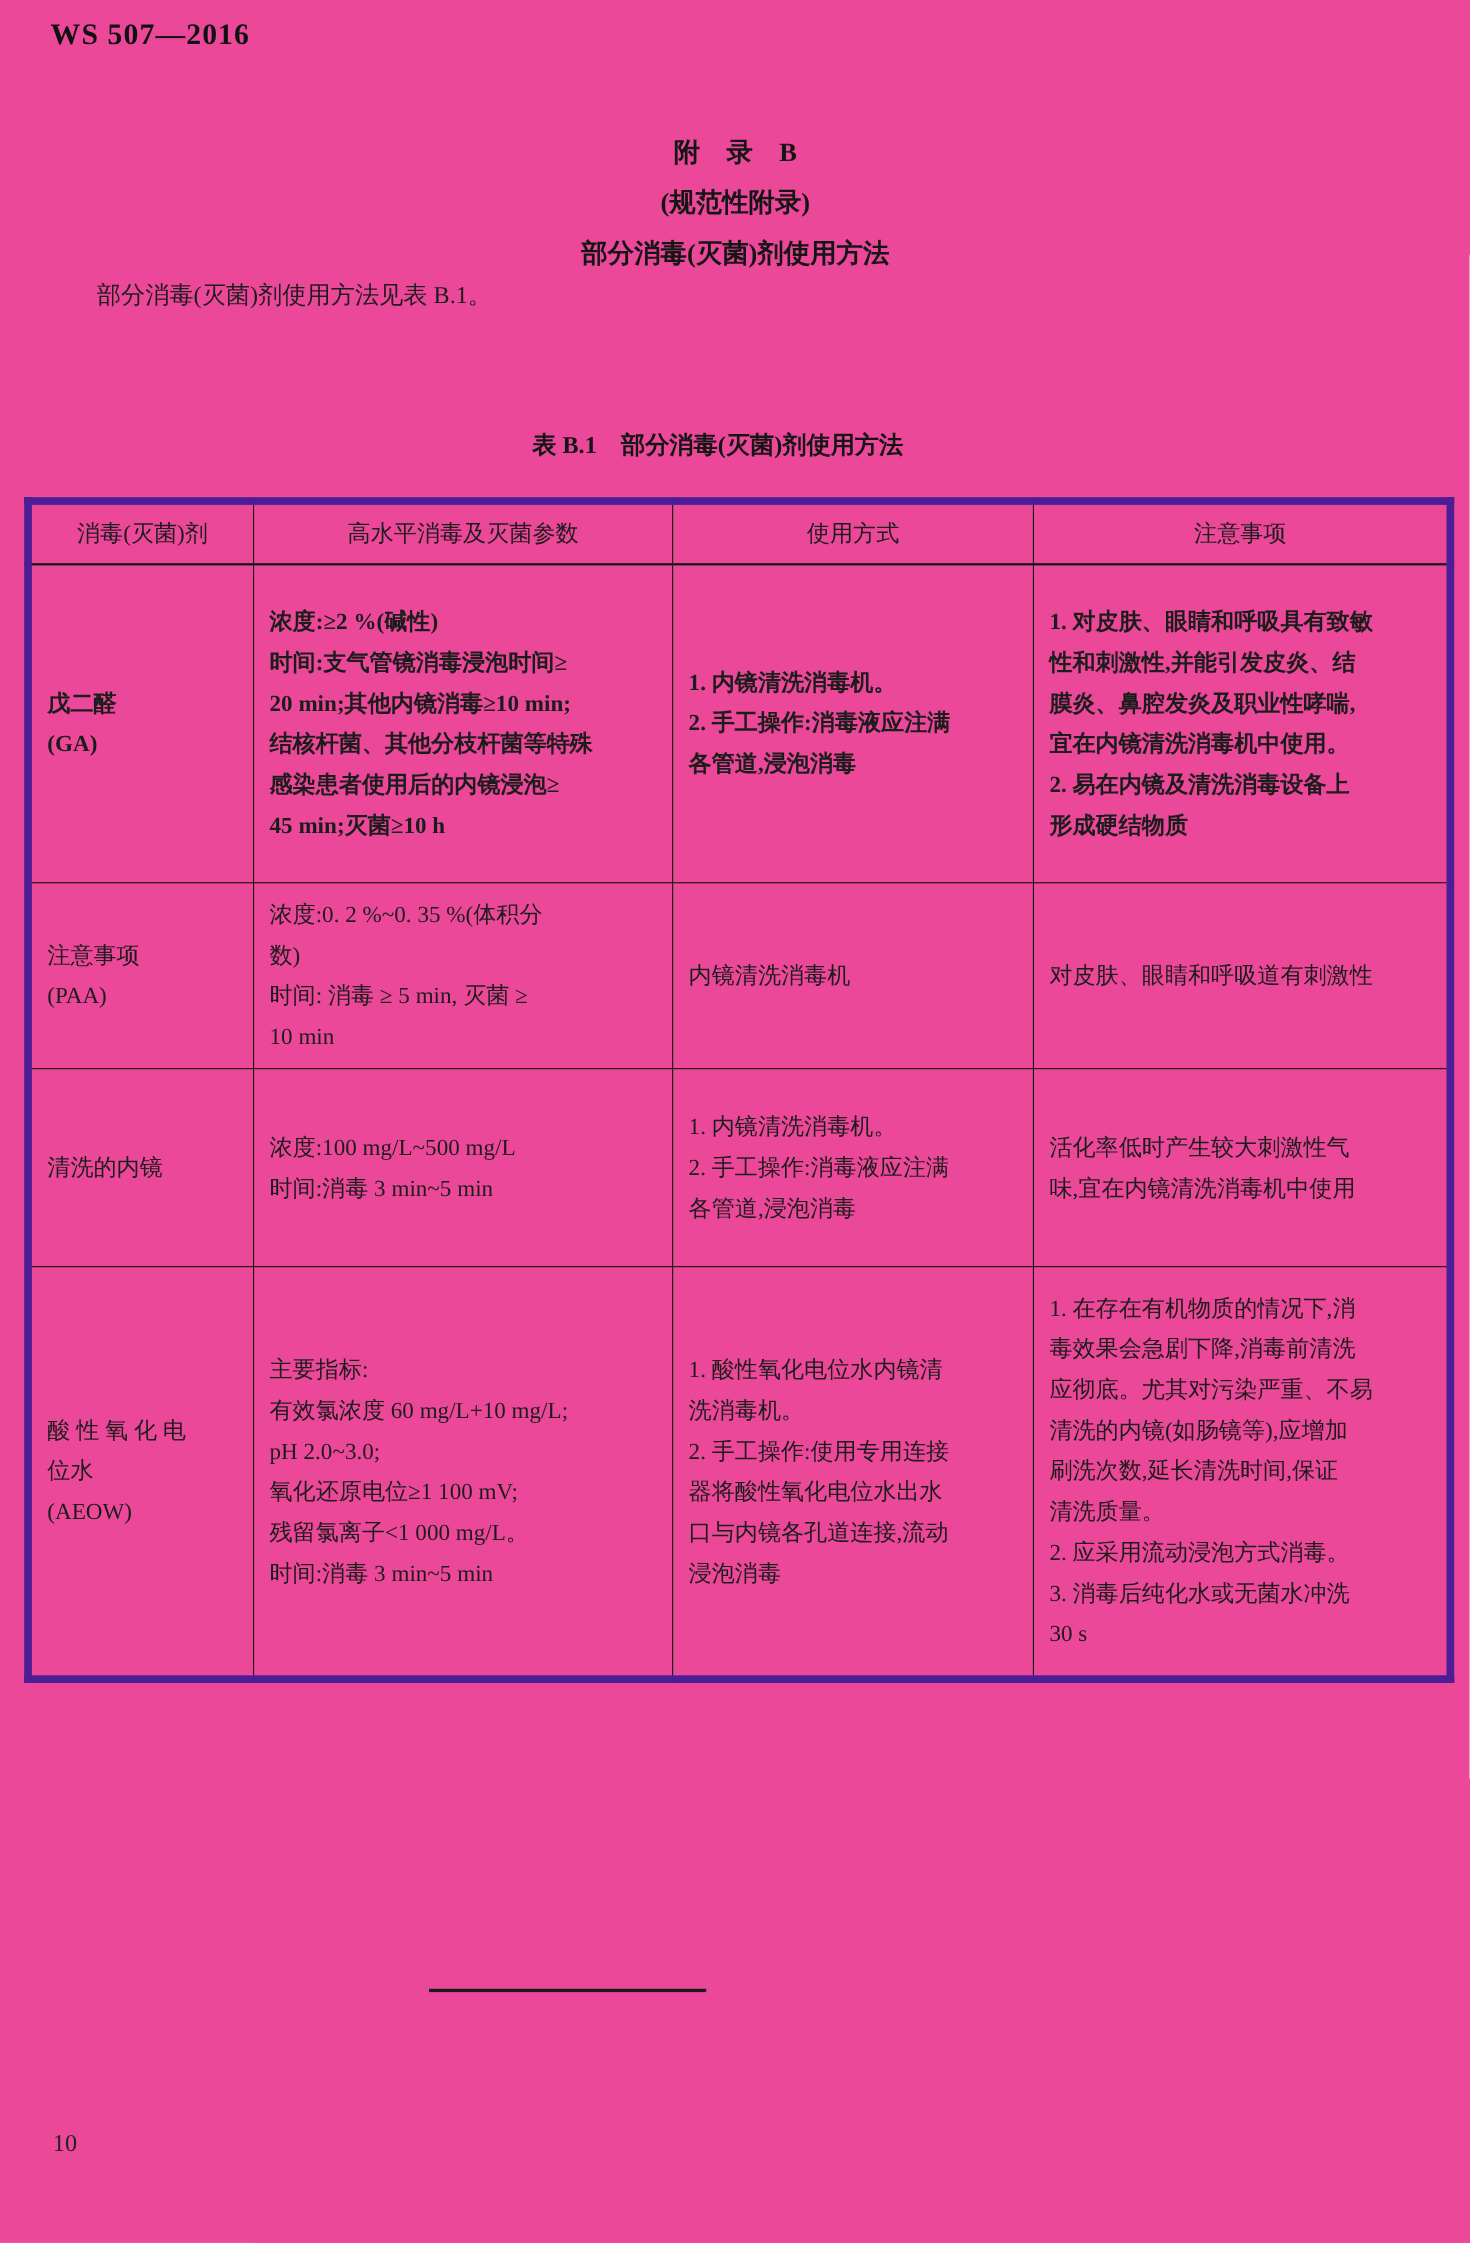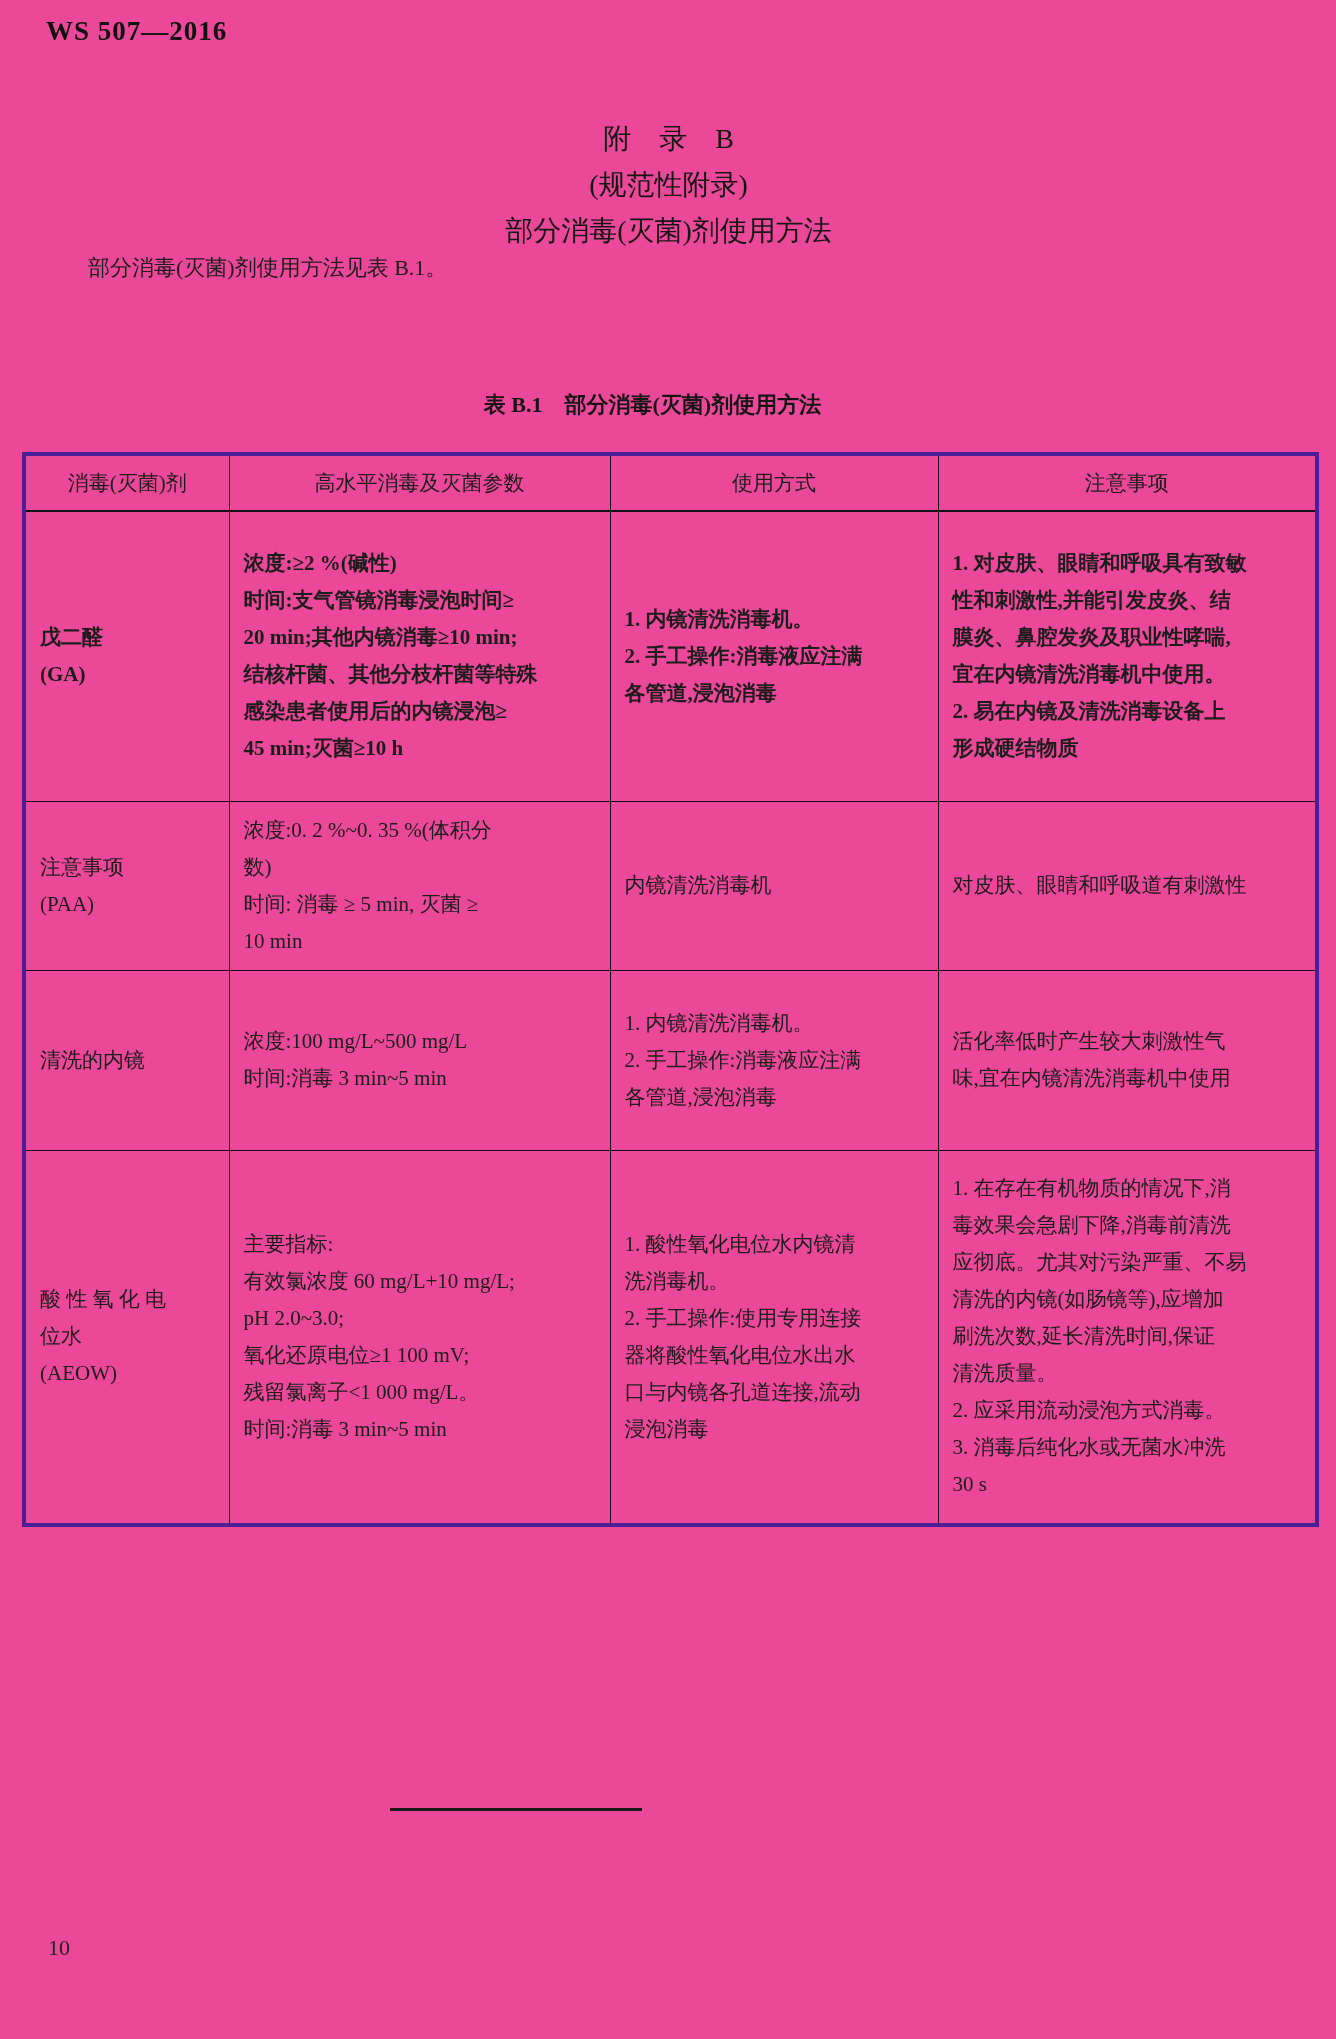--- a/index.html
+++ b/index.html
@@ -12,36 +12,36 @@
     font-family:"Liberation Serif","DejaVu Serif",serif;
     overflow:hidden;
   }
   .std-code {
     position:absolute; top:16px; left:46px;
     font-size:27px; font-weight:bold; letter-spacing:1px;
     color:#111;
   }
   .title-block {
     position:absolute; top:116px; left:22px; width:1293px;
-    text-align:center; font-weight:normal; font-size:28px;
+    text-align:center; font-weight:bold; font-size:24px;
     line-height:46px; color:#151515;
   }
   .intro {
     position:absolute; top:253px; left:88px;
     font-size:22px; color:#1c1c1c;
   }
   .caption {
     position:absolute; top:390px; left:6px; width:1293px;
     text-align:center; font-weight:bold; font-size:22px; color:#151515;
   }
   table.main {
     position:absolute; top:452px; left:22px;
     width:1293px; table-layout:fixed;
     border-collapse:collapse;
-    border:4px solid #4c1d95;
+    border:7px solid #4c1d95;
     font-size:21px; color:#1c1c1c;padding-left:11px;
   }
   table.main th, table.main td {
     border:1px solid #111;
     vertical-align:middle;
     white-space:pre-line;
   }
   table.main thead th {
     height:57px; font-weight:normal; text-align:center;
     border-bottom:2px solid #111; font-size:21px;

